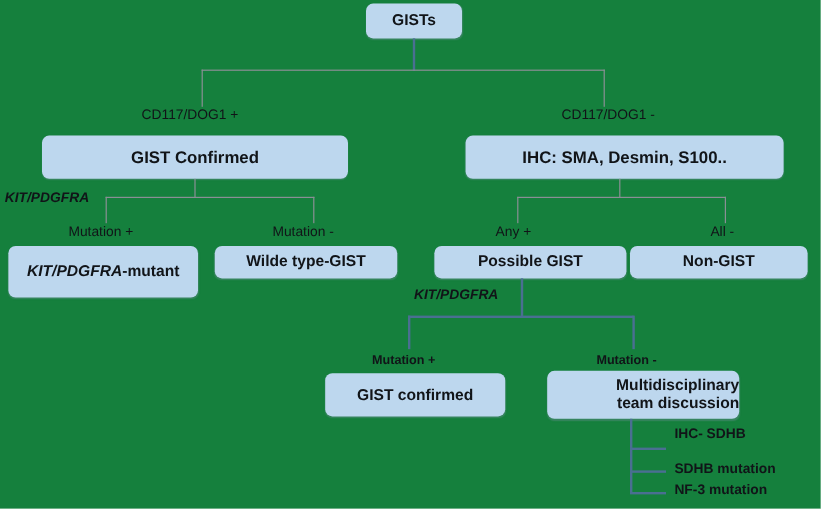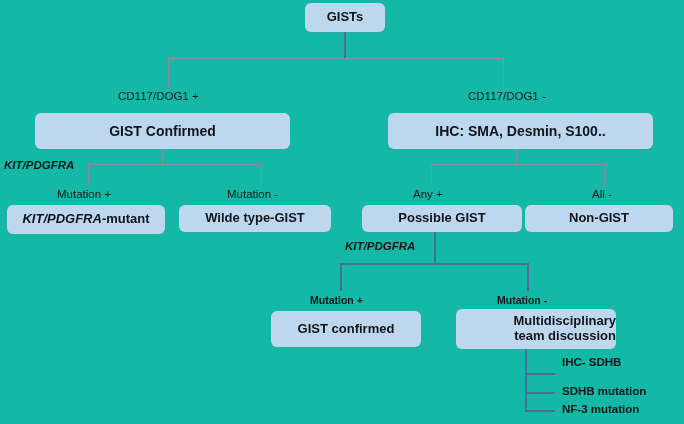--- a/index.html
+++ b/index.html
@@ -1,19 +1,19 @@
 <!DOCTYPE html>
 <html><head>
 <meta charset="utf-8">
 <style>
   html,body{margin:0;padding:0;background:#ffffff;}
   #canvas{
     position:relative;
     width:684px;height:424px;
-    background:#14b8a6;
+    background:#15803d;
     font-family:"Liberation Sans", sans-serif;
     overflow:hidden;
   }
   .box{
     position:absolute;
     background:#bdd7ee;
     border-radius:6px;
     color:#111418;
     font-weight:bold;
     display:flex;
@@ -75,21 +75,21 @@
   <div class="vline thin" style="left:516px;top:149px;height:16px;"></div>
   <div class="hline thin" style="left:431px;top:164px;width:174px;"></div>
   <div class="vline thin" style="left:431px;top:164px;height:22px;"></div>
   <div class="vline thin" style="left:604px;top:164px;height:22px;"></div>
 
   <div class="lbl plain" style="left:57px;top:188px;font-size:11.5px;">Mutation +</div>
   <div class="lbl plain" style="left:227px;top:188px;font-size:11.5px;">Mutation -</div>
   <div class="lbl plain" style="left:413px;top:188px;font-size:11.5px;">Any +</div>
   <div class="lbl plain" style="left:592px;top:188px;font-size:11.5px;">All -</div>
 
-  <div class="box" style="left:7px;top:205px;width:158px;height:29px;font-size:13px;">
+  <div class="box" style="left:7px;top:205px;width:158px;height:43px;font-size:13px;">
     <span>
       <span class="ital">KIT/PDGFRA</span><span class="noital">-mutant</span>
     </span>
   </div>
 
   <div class="box" style="left:179px;top:205px;width:152px;height:27px;font-size:13px;">
     <span>Wilde type-GIST</span>
   </div>
 
   <div class="box" style="left:362px;top:205px;width:160px;height:27px;font-size:13px;">

